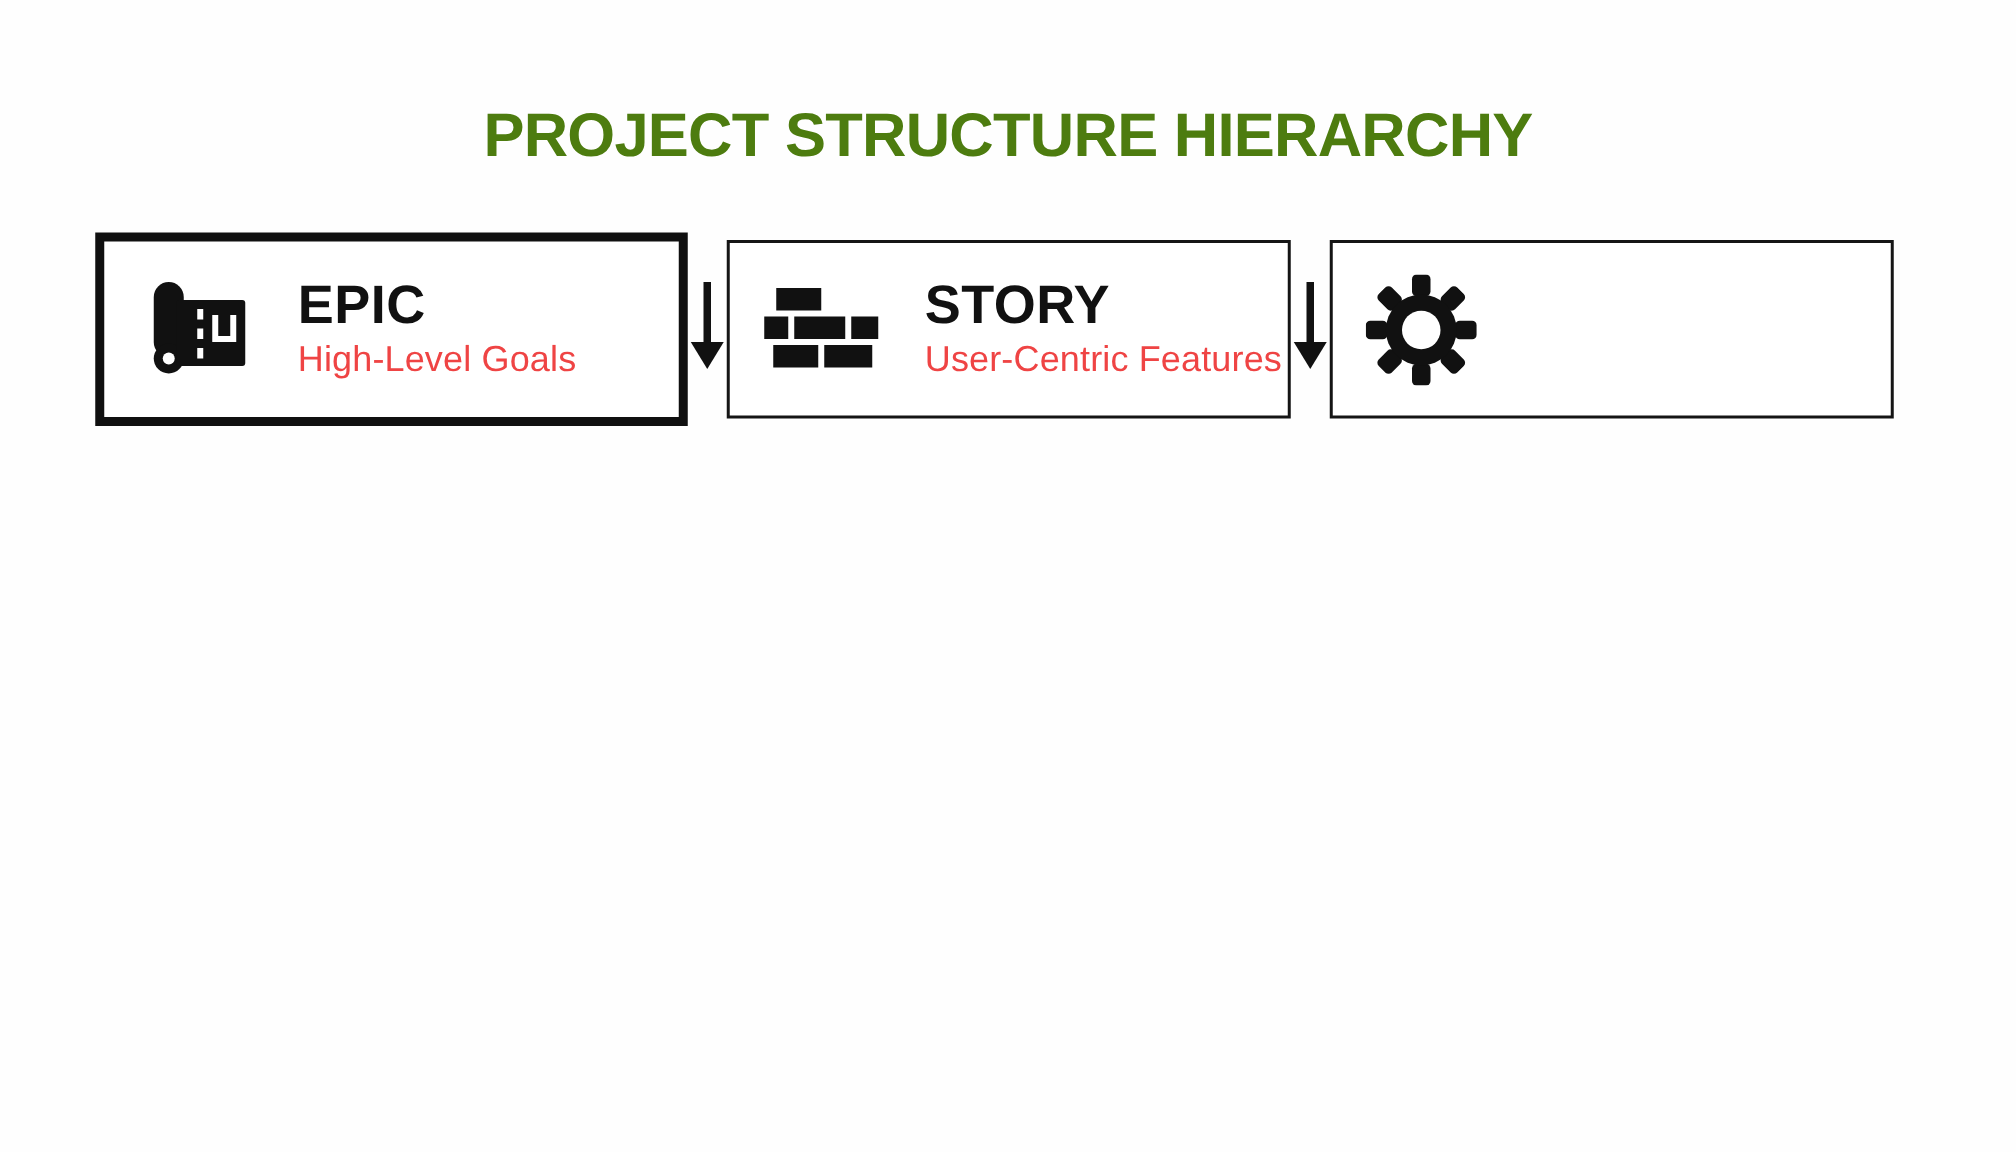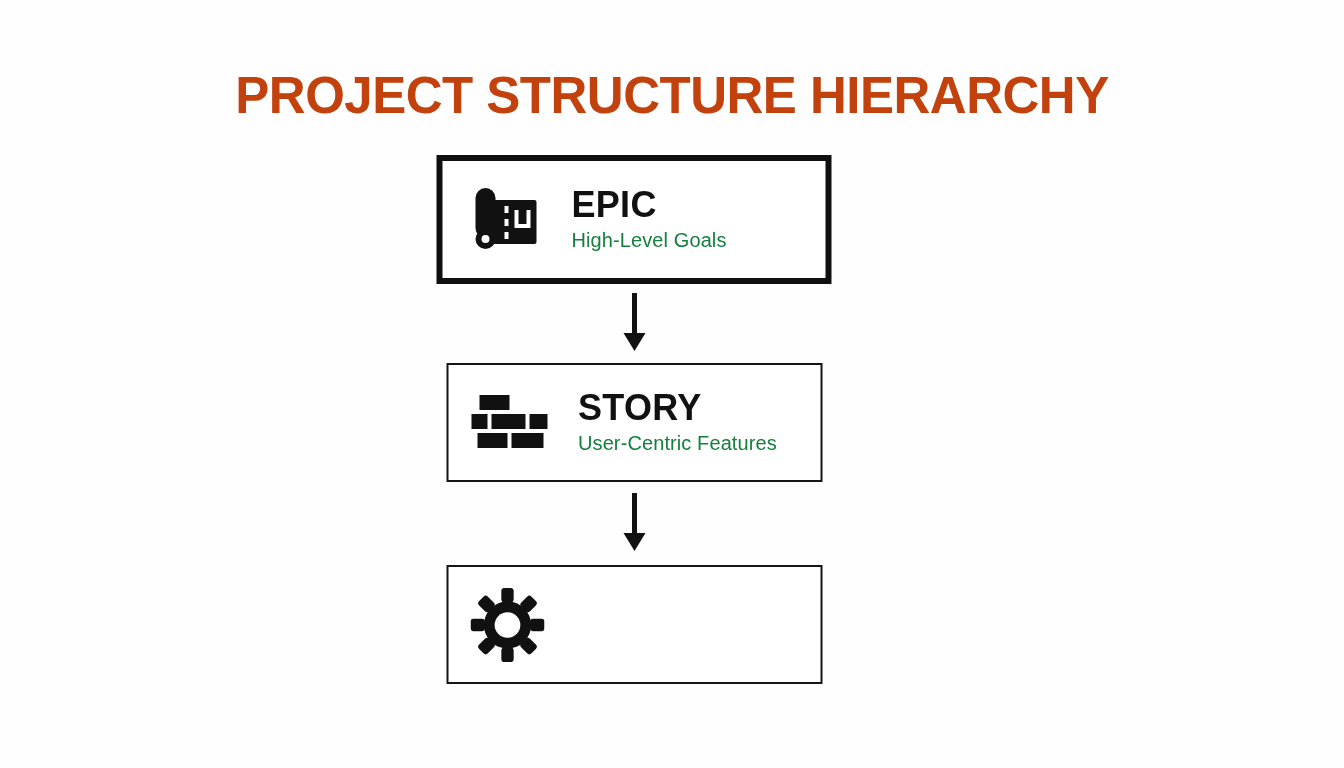--- a/index.html
+++ b/index.html
@@ -13,33 +13,33 @@
     background: #fefefe;
     font-family: "Liberation Sans", sans-serif;
     overflow: hidden;
   }
   .title {
     position: absolute;
     top: 70px;
     left: 0;
     width: 1344px;
     text-align: center;
-    font-size: 51px;
+    font-size: 41px;
     font-weight: 800;
     letter-spacing: -0.5px;
-    color: #c2410c;
+    color: #4d7c0f;
     line-height: 1;
   }
   .stack {
     position: absolute;
     top: 155px;
-    left: 634px;
+    left: 663px;
     transform: translateX(-50%);
     display: flex;
-    flex-direction: column;
+    flex-direction: row;
     align-items: center;
   }
   .node {
     display: flex;
     align-items: center;
     background: #ffffff;
     box-sizing: border-box;
     gap: 30px;
   }
   .node.emphasized {
@@ -65,23 +65,23 @@
     flex-direction: column;
   }
   .node-label {
     font-size: 36px;
     font-weight: 800;
     color: #111111;
     line-height: 1.02;
     letter-spacing: 0.3px;
   }
   .node-desc {
-    font-size: 20px;
+    font-size: 24px;
     font-weight: 400;
-    color: #15803d;
+    color: #ef4444;
     margin-top: 5px;
     letter-spacing: 0.1px;
   }
   .connector {
     display: flex;
     align-items: center;
     justify-content: center;
   }
   .connector.c1 { height: 79px; }
   .connector.c2 { height: 83px; }

